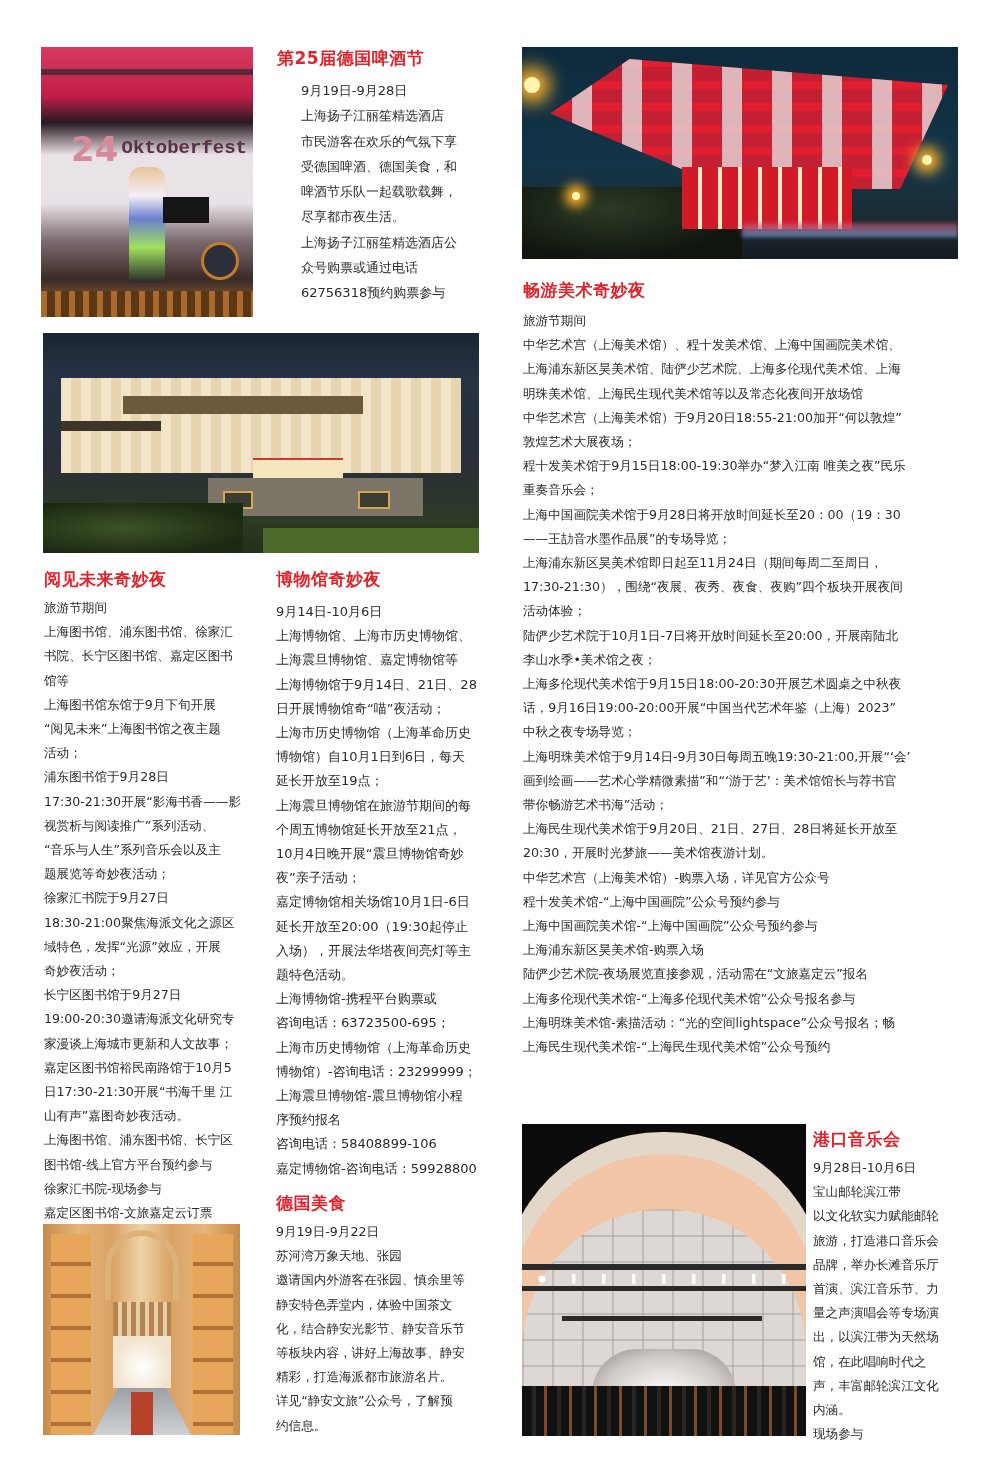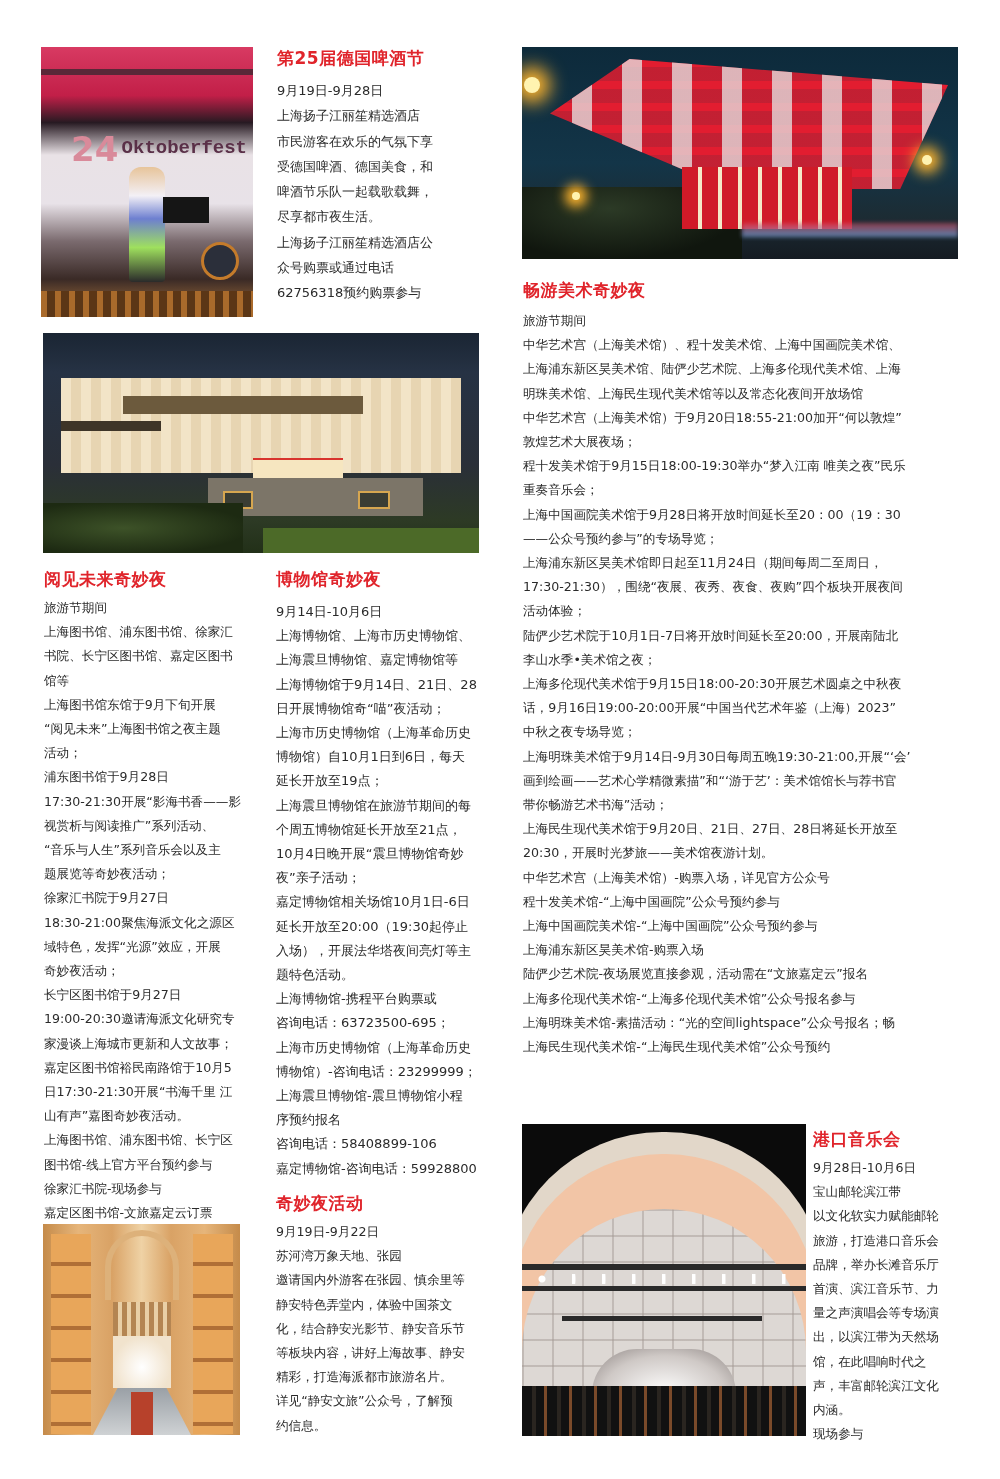--- a/index.html
+++ b/index.html
@@ -90,21 +90,21 @@
   <div class="num24">24</div>
   <div class="banner">Oktoberfest</div>
   <div class="singer"></div>
   <div class="stand"></div>
   <div class="drum"></div>
   <div class="fence"></div>
 </div>
 
 <div class="abs" style="left:277px; top:47px; width:225px;">
   <div class="title">第25届德国啤酒节</div>
-  <div class="body-text" style="margin-top:9px; line-height:25.3px;">
+  <div class="body-text" style="margin-top:9px; line-height:25.3px;margin-left:24px;">
     <p>9月19日-9月28日</p>
     <p>上海扬子江丽笙精选酒店</p>
     <p>市民游客在欢乐的气氛下享</p>
     <p>受德国啤酒、德国美食，和</p>
     <p>啤酒节乐队一起载歌载舞，</p>
     <p>尽享都市夜生活。</p>
     <p>上海扬子江丽笙精选酒店公</p>
     <p>众号购票或通过电话</p>
     <p>62756318预约购票参与</p>
   </div>
@@ -188,21 +188,21 @@
     <p>上海市历史博物馆（上海革命历史</p>
     <p>博物馆）-咨询电话：23299999；</p>
     <p>上海震旦博物馆-震旦博物馆小程</p>
     <p>序预约报名</p>
     <p>咨询电话：58408899-106</p>
     <p>嘉定博物馆-咨询电话：59928800</p>
   </div>
 </div>
 
 <div class="abs" style="left:276px; top:1192px; width:225px;">
-  <div class="title">奇妙夜活动</div>
+  <div class="title">德国美食</div>
   <div class="body-text" style="margin-top:6px; font-size:12.6px;">
     <p>9月19日-9月22日</p>
     <p>苏河湾万象天地、张园</p>
     <p>邀请国内外游客在张园、慎余里等</p>
     <p>静安特色弄堂内，体验中国茶文</p>
     <p>化，结合静安光影节、静安音乐节</p>
     <p>等板块内容，讲好上海故事、静安</p>
     <p>精彩，打造海派都市旅游名片。</p>
     <p>详见“静安文旅”公众号，了解预</p>
     <p>约信息。</p>
@@ -224,21 +224,21 @@
   <div class="body-text" style="margin-top:8px; font-size:12.6px; white-space:nowrap;">
     <p>旅游节期间</p>
     <p>中华艺术宫（上海美术馆）、程十发美术馆、上海中国画院美术馆、</p>
     <p>上海浦东新区昊美术馆、陆俨少艺术院、上海多伦现代美术馆、上海</p>
     <p>明珠美术馆、上海民生现代美术馆等以及常态化夜间开放场馆</p>
     <p>中华艺术宫（上海美术馆）于9月20日18:55-21:00加开“何以敦煌”</p>
     <p>敦煌艺术大展夜场；</p>
     <p>程十发美术馆于9月15日18:00-19:30举办“梦入江南 唯美之夜”民乐</p>
     <p>重奏音乐会；</p>
     <p>上海中国画院美术馆于9月28日将开放时间延长至20：00（19：30</p>
-    <p>——公众号预约参与”的专场导览；</p>
+    <p>——王劼音水墨作品展”的专场导览；</p>
     <p>上海浦东新区昊美术馆即日起至11月24日（期间每周二至周日，</p>
     <p>17:30-21:30），围绕“夜展、夜秀、夜食、夜购”四个板块开展夜间</p>
     <p>活动体验；</p>
     <p>陆俨少艺术院于10月1日-7日将开放时间延长至20:00，开展南陆北</p>
     <p>李山水季•美术馆之夜；</p>
     <p>上海多伦现代美术馆于9月15日18:00-20:30开展艺术圆桌之中秋夜</p>
     <p>话，9月16日19:00-20:00开展“中国当代艺术年鉴（上海）2023”</p>
     <p>中秋之夜专场导览；</p>
     <p>上海明珠美术馆于9月14日-9月30日每周五晚19:30-21:00,开展“‘会’</p>
     <p>画到绘画——艺术心学精微素描”和“‘游于艺’：美术馆馆长与荐书官</p>

